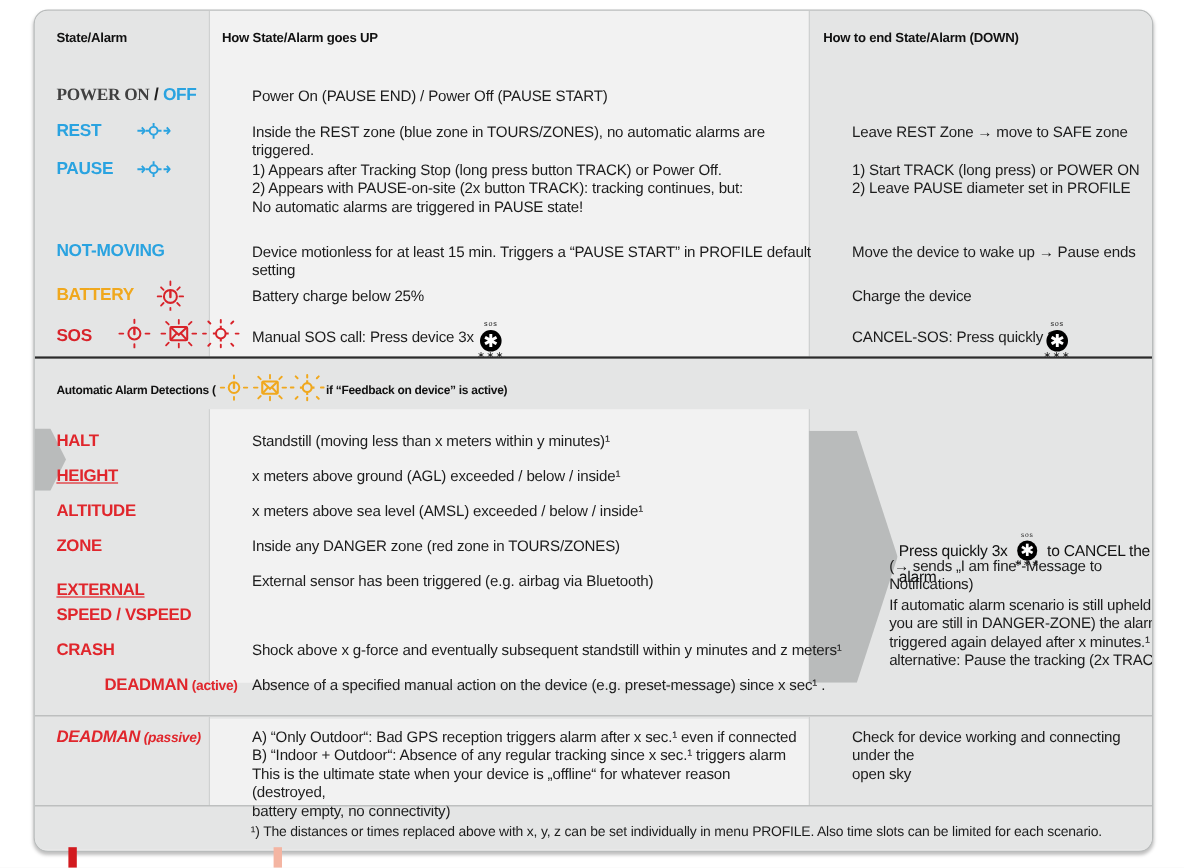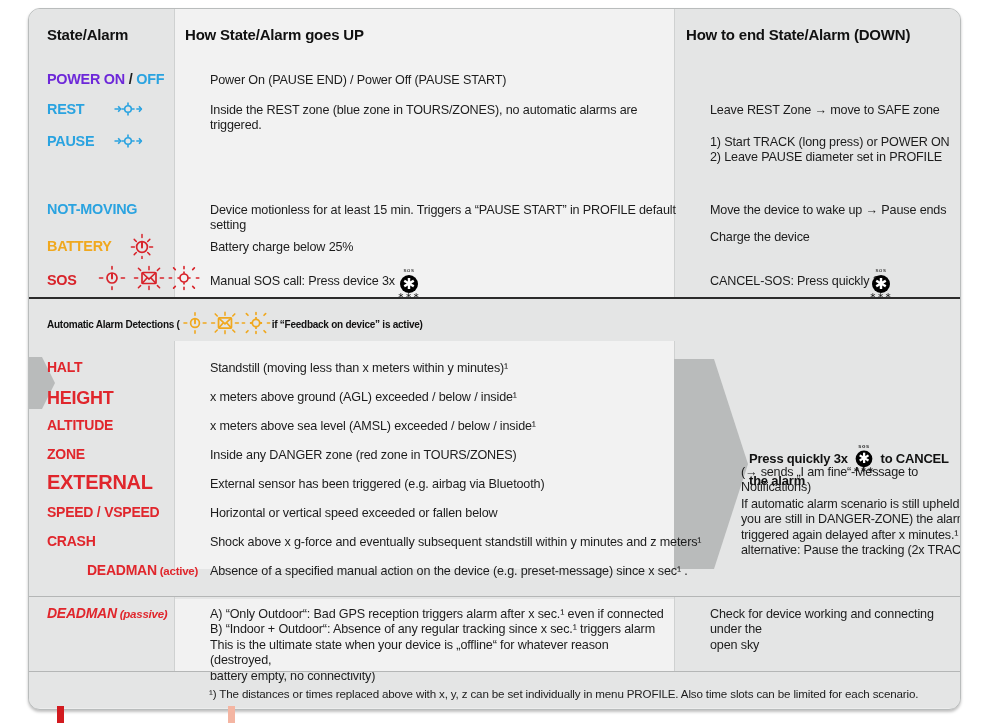--- a/index.html
+++ b/index.html
@@ -19,31 +19,31 @@
     overflow:hidden;
   }
 
   .panelA{position:absolute;left:0;top:0;width:931px;height:288px;}
   .shadeLeft{position:absolute;left:0;top:0;width:146px;height:288px;background:#e4e5e5;}
   .shadeMid{position:absolute;left:146px;top:0;width:499px;height:288px;background:#f2f2f2;}
   .shadeRight{position:absolute;left:645px;top:0;width:286px;height:288px;background:#e4e5e5;}
   .vline{position:absolute;top:0;width:1px;height:288px;background:#cfd1d1;}
 
   .hdr{
-    font-weight:bold;font-size:15px;letter-spacing:-.2px;color:#111;
+    font-weight:bold;font-size:11px;letter-spacing:-.2px;color:#111;
     position:absolute;
   }
   .cellTxt{
     position:absolute;font-size:12.6px;line-height:15.4px;color:#1c1c1c;
     letter-spacing:-.15px;white-space:pre-line;
   }
   .lbl{
     position:absolute;font-weight:bold;font-size:14.4px;letter-spacing:-.25px;
   }
-  .green{color:#6d28d9;}
+  .green{color:#404040;font-family:Liberation Serif, serif;}
   .blue{color:#2aa3e0;}
   .slash{color:#1c1c1c;}
   .amber{color:#f0a81e;}
   .red{color:#d8232a;}
   .redalarm{color:#e0262c;}
 
   
   .hrule{position:absolute;left:0;width:931px;height:2px;background:#2b2b2b;}
 
   
@@ -51,21 +51,21 @@
   .bHdr{position:absolute;left:18px;top:12px;font-weight:bold;font-size:10px;color:#111;letter-spacing:-.25px;}
   .bWhite{position:absolute;left:146px;top:42px;width:499px;height:228px;background:#f2f2f2;}
   .bWhite2{position:absolute;left:146px;top:300px;width:499px;height:72px;background:#f2f2f2;}
   .bSep{position:absolute;left:0;top:297px;width:931px;height:1px;background:#b4b6b6;}
   .bSep2{position:absolute;left:0;top:372px;width:931px;height:1px;background:#b4b6b6;}
   .bvline{position:absolute;width:1px;background:#cfd1d1;}
 
   .arrow{position:absolute;}
 
   
-  .noteBold{position:absolute;font-weight:bold;font-size:13px;letter-spacing:-.2px;color:#111;}
+  .noteBold{position:absolute;font-weight:normal;font-size:13px;letter-spacing:-.2px;color:#111;}
   .noteTxt{position:absolute;font-size:12.6px;line-height:15.4px;color:#1c1c1c;letter-spacing:-.2px;white-space:pre-line;}
 
   .foot{position:absolute;left:180px;top:678px;font-size:11.6px;color:#1c1c1c;letter-spacing:-.15px;}
 
   .tick{position:absolute;bottom:0;width:7px;height:17px;}
   svg{display:block;}
   .ico{position:absolute;}
 </style>
 </head>
 <body>
@@ -106,20 +106,23 @@
     <span class="ico" style="left:84px;top:124px;">
       <svg width="30" height="16" viewBox="0 0 30 16">
         <g stroke="#2aa3e0" stroke-width="1.6" fill="none">
           <circle cx="15" cy="8" r="3.3"></circle>
           <path d="M15 1.4V4.3M15 11.7V14.6M8.4 8h2.9M18.7 8h2.9"></path>
           <path d="M1.5 8h5.2M23.3 8h5.2"></path>
           <path d="M5.2 5.2 7.6 8 5.2 10.8M26 5.2 28.4 8 26 10.8" stroke-linejoin="round"></path>
         </g>
       </svg>
     </span>
+    <div class="cellTxt" style="left:181px;top:126px;width:470px;">1) Appears after Tracking Stop (long press button TRACK) or Power Off.
+2) Appears with PAUSE-on-site (2x button TRACK): tracking continues, but:
+     No automatic alarms are triggered in PAUSE state!</div>
     <div class="cellTxt" style="left:681px;top:126px;width:245px;">1) Start TRACK (long press) or POWER ON
 2) Leave PAUSE diameter set in PROFILE</div>
 
     <div class="lbl blue" style="left:18px;top:192px;">NOT-MOVING</div>
     <div class="cellTxt" style="left:181px;top:194px;width:470px;">Device motionless for at least 15 min. Triggers a “PAUSE START” in PROFILE default setting</div>
     <div class="cellTxt" style="left:681px;top:194px;width:245px;">Move the device to wake up → Pause ends</div>
 
     <div class="lbl amber" style="left:18px;top:229px;">BATTERY</div>
     <span class="ico" style="left:100px;top:224px;">
       <svg width="26" height="26" viewBox="0 0 26 26">
@@ -127,21 +130,21 @@
           <circle cx="13" cy="14" r="5.4"></circle>
           <path d="M13 9.5V14.6" stroke-width="2"></path>
         </g>
         <g stroke="#d8232a" stroke-width="1.5" stroke-linecap="round">
           <path d="M13 1.5v3M13 23.5v3M2.4 14h3M20.6 14h3"></path>
           <path d="M5.2 6.4 7.3 8.5M18.7 19.5l2.1 2.1M20.8 6.4l-2.1 2.1M7.3 19.5l-2.1 2.1"></path>
         </g>
       </svg>
     </span>
     <div class="cellTxt" style="left:181px;top:231px;width:470px;">Battery charge below 25%</div>
-    <div class="cellTxt" style="left:681px;top:221px;width:245px;">Charge the device</div>
+    <div class="cellTxt" style="left:681px;top:231px;width:245px;">Charge the device</div>
 
     <div class="lbl red" style="left:18px;top:263px;">SOS</div>
     <span class="ico" style="left:66px;top:256px;">
       <svg width="34" height="26" viewBox="0 0 34 26">
         <g stroke="#d8232a" stroke-width="1.7" fill="none" stroke-linecap="round">
           <circle cx="17" cy="13" r="5"></circle>
             <path d="M17 8.8V13.4" stroke-width="2"></path>
         </g>
         <g stroke="#d8232a" stroke-width="1.6" stroke-linecap="round">
           <path d="M17 1.5v2.6M17 21.9v2.6M4.5 13h3.2M26.3 13h3.2"></path>
@@ -241,34 +244,33 @@
     </div>
     <div class="arrow" style="left:645px;top:60px;">
       <svg width="74" height="210" viewBox="0 0 74 210">
         <path d="M0 0 L40 0 L74 105 L40 210 L0 210 Z" fill="#b9bbbb"></path>
       </svg>
     </div>
 
     <div class="lbl redalarm" style="left:18px;top:60px;font-size:14px;">HALT</div>
     <div class="cellTxt" style="left:181px;top:62px;">Standstill (moving less than x meters within y minutes)¹</div>
 
-    <div class="lbl redalarm" style="left:18px;top:89px;font-size:18px;">HEIGHT</div>
+    <div class="lbl redalarm" style="left:18px;top:89px;font-size:14px;text-decoration:underline;">HEIGHT</div>
     <div class="cellTxt" style="left:181px;top:91px;">x meters above ground (AGL) exceeded / below / inside¹</div>
 
     <div class="lbl redalarm" style="left:18px;top:118px;font-size:14px;">ALTITUDE</div>
     <div class="cellTxt" style="left:181px;top:120px;">x meters above sea level (AMSL) exceeded / below / inside¹</div>
 
     <div class="lbl redalarm" style="left:18px;top:147px;font-size:14px;">ZONE</div>
     <div class="cellTxt" style="left:181px;top:149px;">Inside any DANGER zone (red zone in TOURS/ZONES)</div>
 
-    <div class="lbl redalarm" style="left:18px;top:172px;font-size:20px;">EXTERNAL</div>
+    <div class="lbl redalarm" style="left:18px;top:184px;font-size:14px;text-decoration:underline;">EXTERNAL</div>
     <div class="cellTxt" style="left:181px;top:178px;">External sensor has been triggered (e.g. airbag via Bluetooth)</div>
 
     <div class="lbl redalarm" style="left:18px;top:205px;font-size:14px;">SPEED / VSPEED</div>
-    <div class="cellTxt" style="left:181px;top:207px;">Horizontal or vertical speed exceeded or fallen below</div>
 
     <div class="lbl redalarm" style="left:18px;top:234px;font-size:14px;">CRASH</div>
     <div class="cellTxt" style="left:181px;top:236px;">Shock above x g-force and eventually subsequent standstill within y minutes and z meters¹</div>
 
     <div class="lbl redalarm" style="left:18px;top:263px;font-size:14px;margin-left:40px;">
       <span>DEADMAN</span><span style="font-size:11.5px;font-weight:bold;"> (active)</span>
     </div>
     <div class="cellTxt" style="left:181px;top:265px;">Absence of a specified manual action on the device (e.g. preset-message) since x sec¹ .</div>
 
     <div class="noteBold" style="left:720px;top:142px;">

